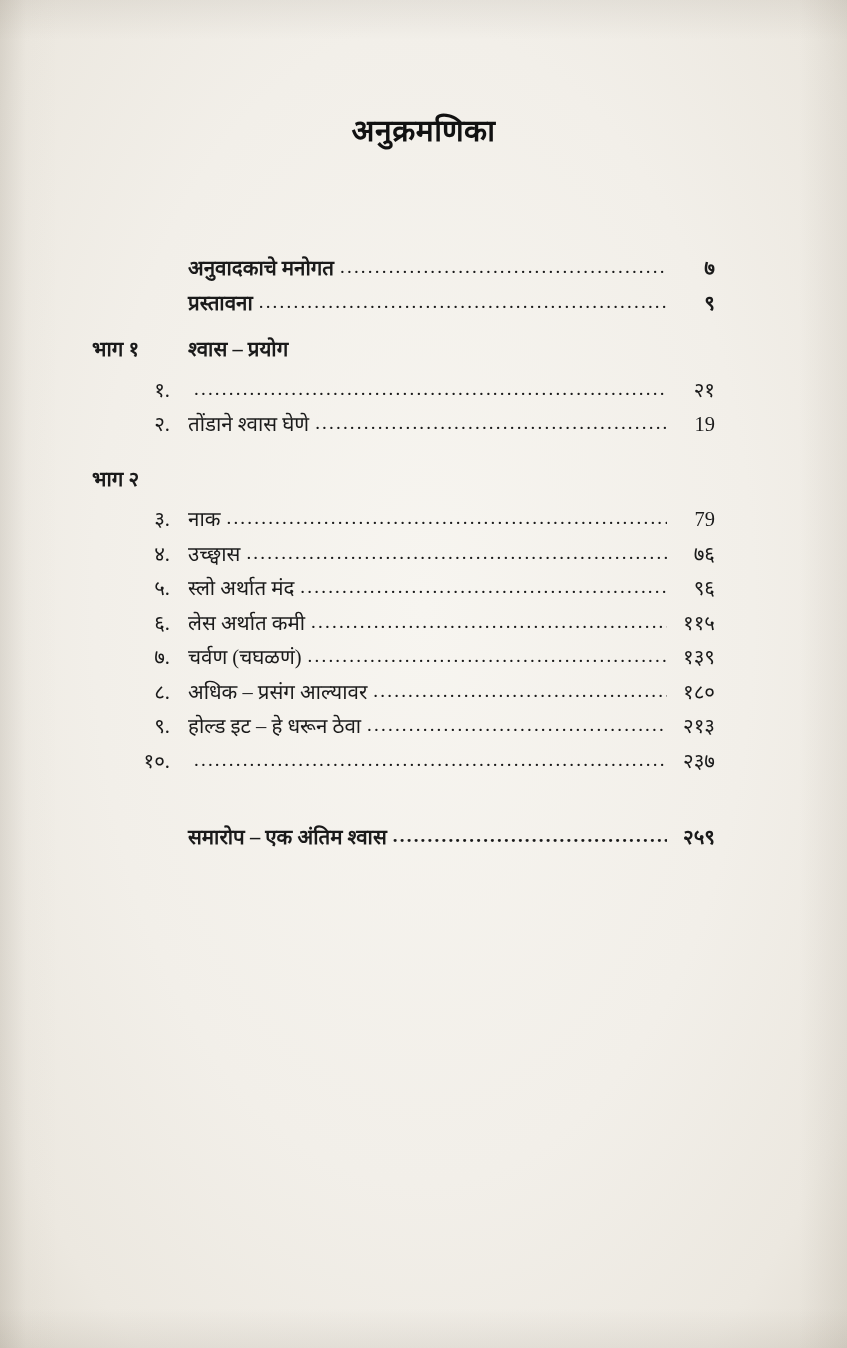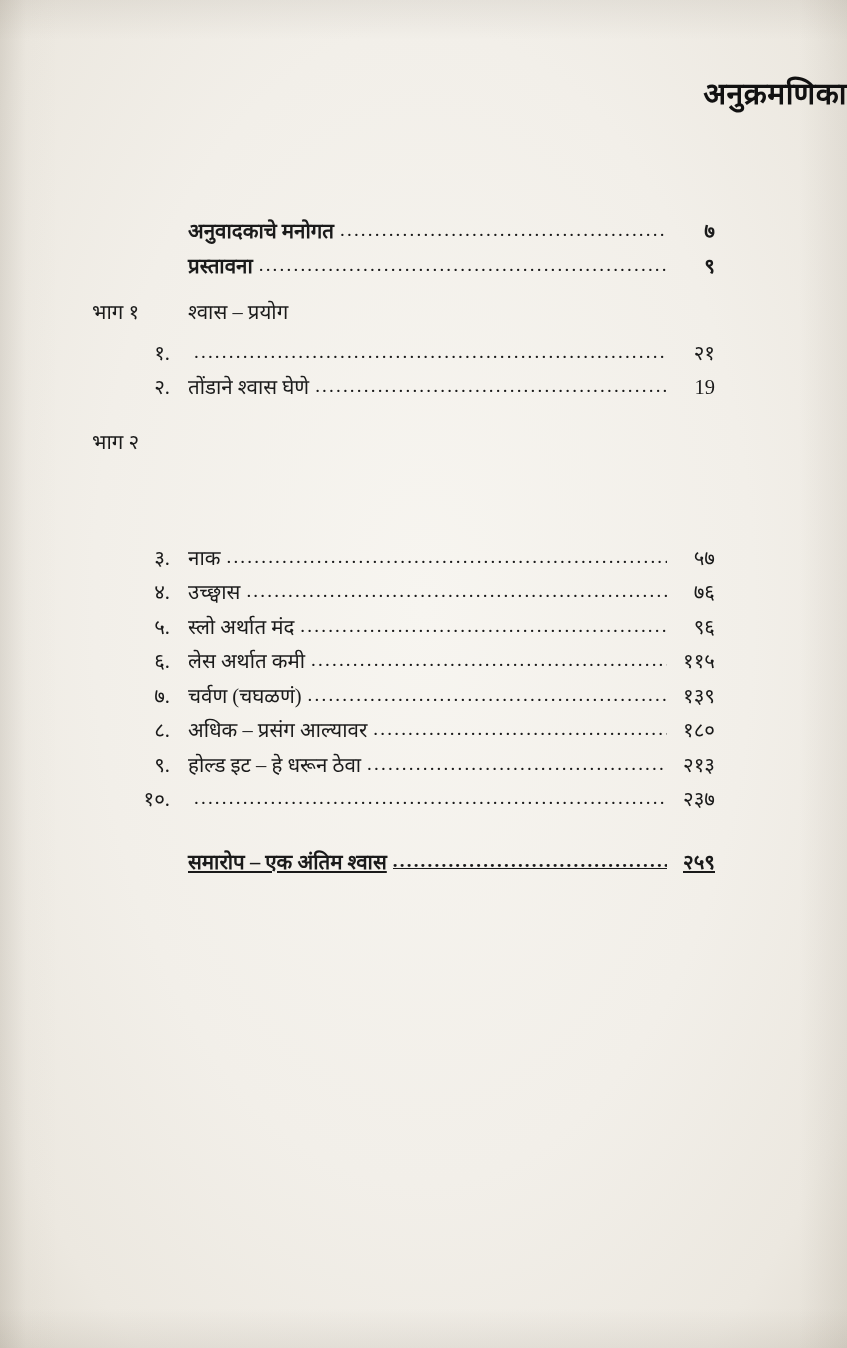--- a/index.html
+++ b/index.html
@@ -34,25 +34,25 @@
       linear-gradient(0deg, rgba(120,110,95,0.10) 0px, rgba(0,0,0,0) 40px);
   }
 
   .content {
     position: relative;
     z-index: 2;
     padding: 0;
   }
 
   .doc-title {
-    text-align: right;
+    text-align: center;
     font-size: 30px;
     font-weight: bold;
     letter-spacing: 0.5px;
-    margin-top: 72px;
+    margin-top: 109px;
     color: #111;
   }
 
   .toc {
     margin-top: 108px;
     padding-left: 92px;
     padding-right: 132px;
   }
 
   .toc-row {
@@ -95,37 +95,36 @@
     min-width: 44px;
   }
 
   .row-bold .col-label,
   .row-bold .col-page,
   .row-bold .col-num {
     font-weight: bold;
   }
 
   .row-part {
-    font-weight: normal;
+    font-weight: bold;
     margin-top: 26px;
     margin-bottom: 20px;
   }
   .row-part .col-num {
     text-align: left;
     padding-right: 0;
     width: 96px;
     flex: 0 0 96px;
   }
 
-  .gap-lg { margin-top: 34px; flex-direction: column; }
+  .gap-lg { margin-top: 34px; }
 
   .row-final {
-    margin-top: 42px;
-    font-weight: bold;
-    text-decoration: underline;
+    margin-top: 56px;
+    font-weight: bold;
   }
   .row-final .col-num { width: 96px; flex: 0 0 96px; }
 
   .footer-mark {
     position: absolute;
     bottom: 74px;
     left: 0;
     right: 0;
     text-align: center;
     font-size: 13px;
@@ -177,21 +176,21 @@
     </div>
 
     <div class="toc-row row-part gap-lg">
       <div class="col-num">भाग २</div>
     </div>
 
     <div class="toc-row">
       <div class="col-num">३.</div>
       <div class="col-label">नाक</div>
       <div class="dots">................................................................................</div>
-      <div class="col-page">५७</div>
+      <div class="col-page">79</div>
     </div>
 
     <div class="toc-row">
       <div class="col-num">४.</div>
       <div class="col-label">उच्छ्वास</div>
       <div class="dots">................................................................................</div>
       <div class="col-page">७६</div>
     </div>
 
     <div class="toc-row">

